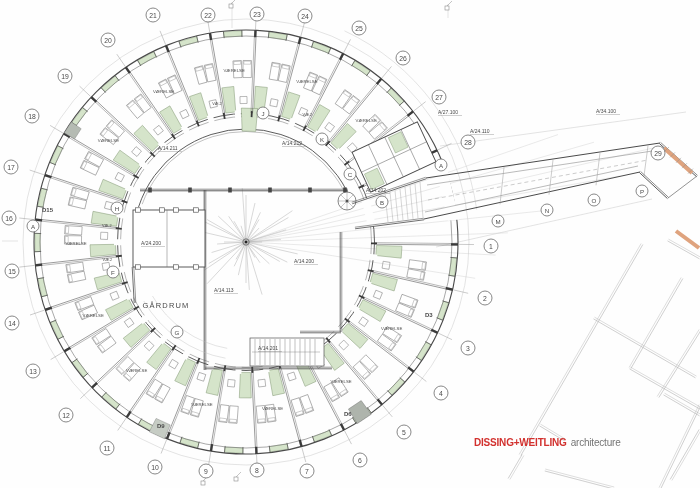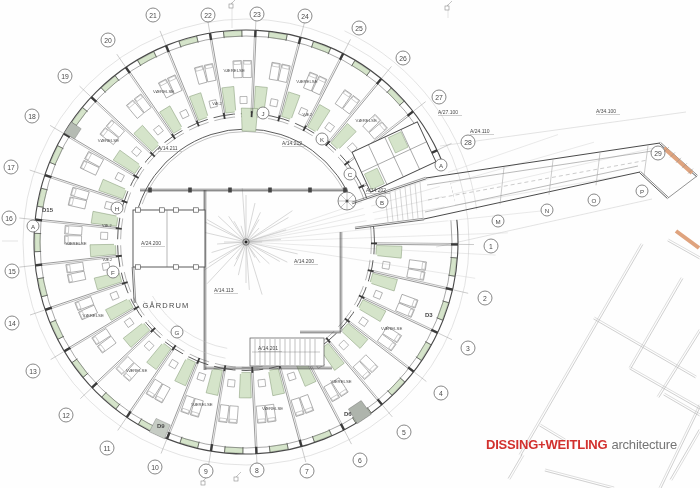--- a/index.html
+++ b/index.html
@@ -1,20 +1,20 @@
 <!DOCTYPE html>
 <html><head>
 <meta charset="utf-8">
 <style>
   html,body{margin:0;padding:0;background:#ffffff;}
   #canvas{position:relative;width:700px;height:488px;background:#fefefe;overflow:hidden;
           font-family:"Liberation Sans",sans-serif;}
   #plan{position:absolute;left:0;top:0;}
   #plan text{font-family:"Liberation Sans",sans-serif;fill:#4a4a4a;}
-  #logo{position:absolute;left:486px;top:437px;white-space:nowrap;font-size:13px;
+  #logo{position:absolute;left:474px;top:437px;white-space:nowrap;font-size:10px;
         letter-spacing:-0.2px;}
   #logo .brand{font-weight:bold;color:#d2312e;}
   #logo .suffix{font-weight:normal;color:#757575;margin-left:4px;}
 </style>
 </head>
 <body>
 
 <div id="canvas">
   <svg id="plan" width="700" height="488" viewBox="0 0 700 488">
       <circle cx="246" cy="242" r="223" fill="none" stroke="#c9c9c9" stroke-width="0.5"></circle>

